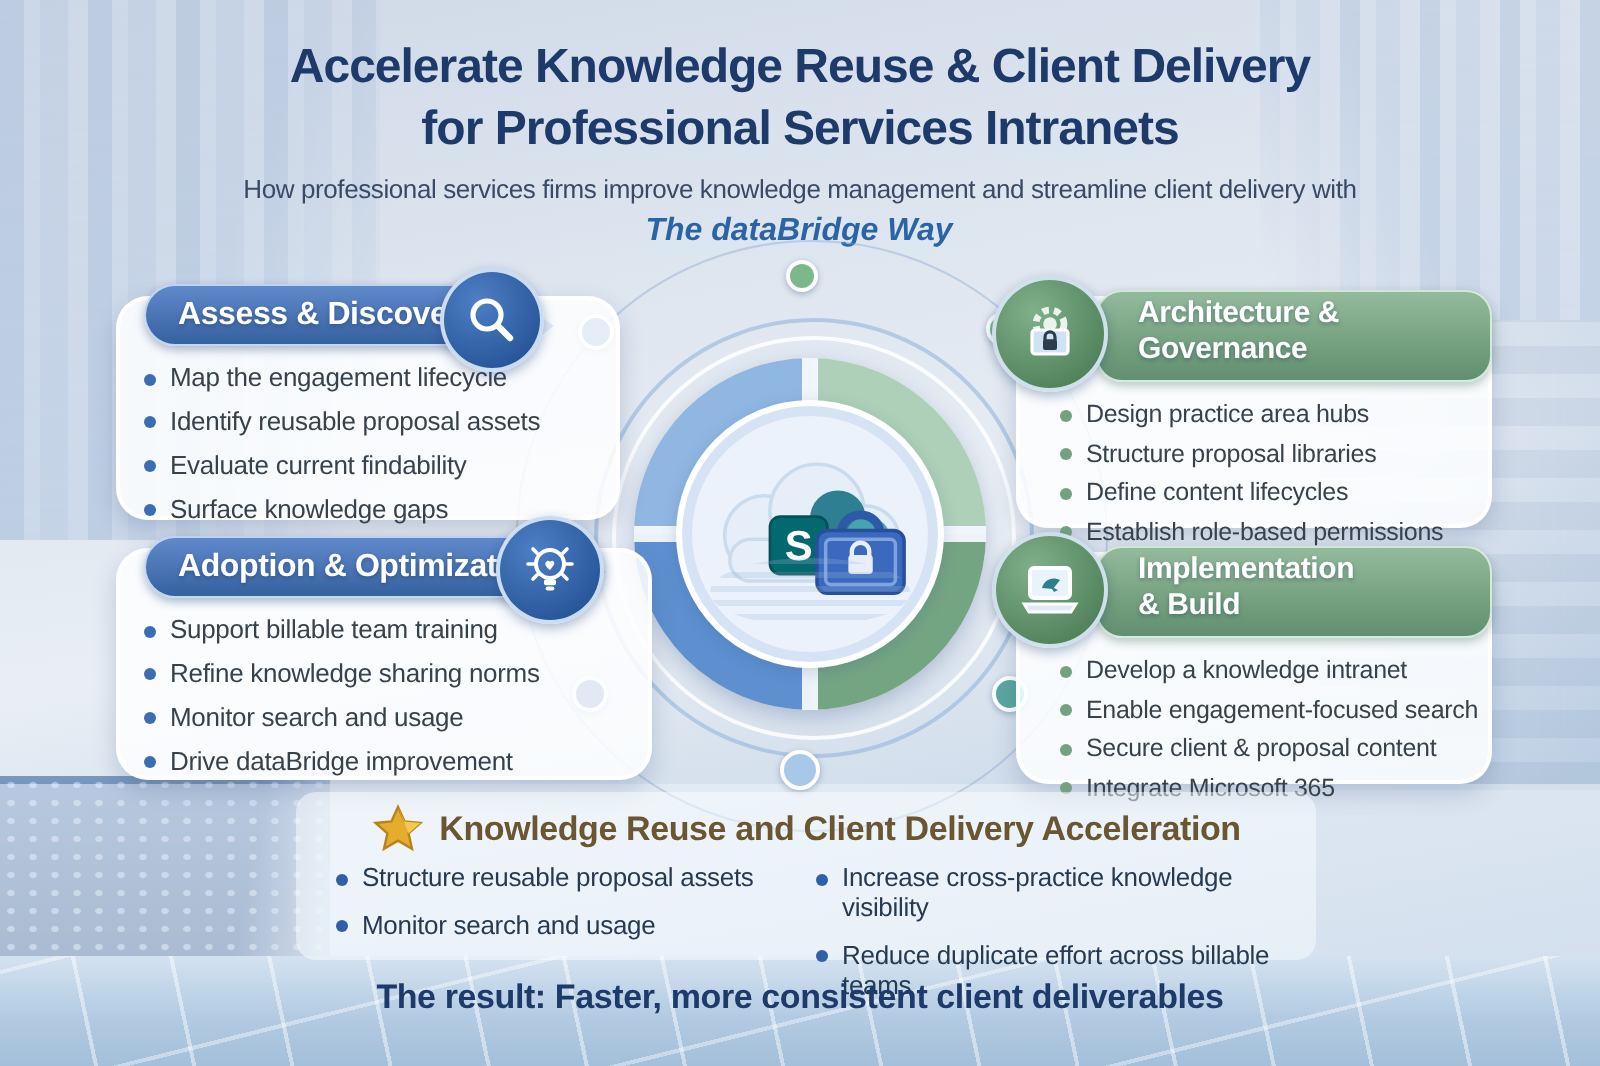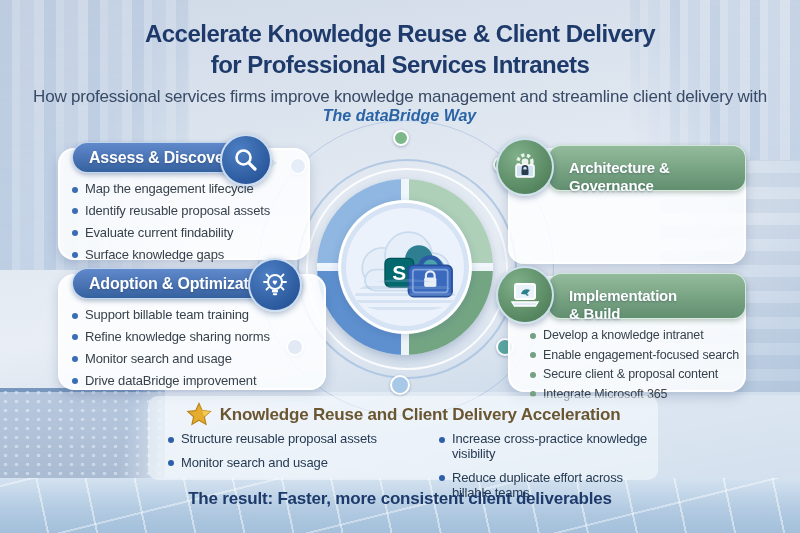--- a/index.html
+++ b/index.html
@@ -31,21 +31,21 @@
   .bg-footer-band{left:0;top:478px;width:800px;height:55px;
     background:
       repeating-linear-gradient(78deg,transparent 0 46px,rgba(255,255,255,.45) 46px 48px),
       repeating-linear-gradient(-14deg,transparent 0 58px,rgba(255,255,255,.4) 58px 60px),
       linear-gradient(180deg,#d4e2f0 0%,#b3cbe2 55%,#a3bfda 100%);}
   .bg-mid-band{left:0;top:392px;width:800px;height:86px;background:rgba(236,243,250,.55);}
   
   .title{position:absolute;top:18px;left:0;width:800px;text-align:center;
     color:#1d3a6b;font-size:24px;font-weight:bold;letter-spacing:-.5px;line-height:1.3;}
   .subtitle{position:absolute;top:87px;left:0;width:800px;text-align:center;
-    color:#394a66;font-size:17px;letter-spacing:-.2px;}
+    color:#394a66;font-size:13px;letter-spacing:-.2px;}
   .brand{position:absolute;top:107px;left:0;width:799px;text-align:center;
     color:#2a64a6;font-size:16px;font-weight:bold;font-style:italic;}
   
   .ring{position:absolute;border-radius:50%;}
   .ring-faint{left:258px;top:120px;width:294px;height:294px;border:1.5px solid rgba(128,162,208,.38);}
   .ring-o2{left:297px;top:159px;width:216px;height:216px;border:2px solid rgba(148,182,219,.6);}
   .ring-o1{left:306px;top:168px;width:198px;height:198px;border:2px solid rgba(255,255,255,.85);}
   .donut{left:317px;top:179px;width:176px;height:176px;border-radius:50%;
     background:conic-gradient(from 0deg,#aed0b8 0deg 90deg,#74a583 90deg 180deg,#5e90cf 180deg 270deg,#8fb7e2 270deg 360deg);
     box-shadow:0 4px 10px rgba(45,75,125,.25);position:absolute;}
@@ -61,21 +61,21 @@
   .ptr{position:absolute;width:0;height:0;border-style:solid;}
   
   .card{position:absolute;background:rgba(253,254,255,.87);border:2px solid rgba(255,255,255,.95);
     border-radius:16px;box-shadow:0 5px 12px rgba(45,75,125,.22);box-sizing:border-box;}
   .pill{position:absolute;color:#fff;font-weight:bold;box-sizing:border-box;
     text-shadow:0 1px 2px rgba(20,45,80,.35);}
   .pill-blue{top:-8px;left:12px;height:31px;border-radius:17px;line-height:29px;padding-left:16px;
     font-size:16px;letter-spacing:-.2px;
     background:linear-gradient(180deg,#6089cb 0%,#36619f 100%);
     border:1.5px solid rgba(205,224,246,.9);box-shadow:0 2px 5px rgba(30,60,110,.35);}
-  .pill-green{top:-5px;left:38px;right:-2px;height:46px;border-radius:13px;padding:13px 6px 0 20px;
+  .pill-green{top:-5px;left:38px;right:-2px;height:46px;border-radius:13px;padding:2px 6px 0 20px;
     font-size:15px;line-height:1.22;letter-spacing:-.2px;
     background:linear-gradient(180deg,#93bb9b 0%,#618f6f 100%);
     border:1.5px solid rgba(222,240,228,.9);box-shadow:0 2px 5px rgba(40,80,55,.3);}
   .icon-circle{position:absolute;border-radius:50%;display:flex;align-items:center;justify-content:center;
     border:2.5px solid rgba(218,234,249,.9);box-shadow:0 2px 6px rgba(30,60,110,.35);z-index:3;}
   .ic-blue{background:radial-gradient(circle at 35% 30%,#4d7fc4,#1e4a8d);}
   .ic-green{background:radial-gradient(circle at 35% 30%,#7fb08a,#44754f);}
   .card-list{position:absolute;left:10px;right:4px;margin:0;padding:0;list-style:none;}
   .card-list li{position:relative;padding-left:15px;color:#38424c;letter-spacing:-.15px;}
   .list-blue li{font-size:13px;line-height:1.15;margin-bottom:7px;}
@@ -96,21 +96,21 @@
   #card-architecture .card-list{top:50px;left:18px;}
   #card-implementation{left:508px;top:276px;width:238px;height:116px;}
   #card-implementation .icon-circle{width:54px;height:54px;top:-12px;left:-14px;}
   #card-implementation .card-list{top:50px;left:18px;}
   #card-implementation .pill-green{padding-right:60px;}
   
   .benefits{position:absolute;left:148px;top:396px;width:510px;height:84px;
     background:rgba(250,253,255,.5);border-radius:10px;}
   .benefits-head{position:absolute;top:6px;left:0;width:100%;display:flex;align-items:center;justify-content:center;gap:8px;}
   .benefits-title{color:#6a5630;font-size:17px;font-weight:bold;letter-spacing:-.2px;}
-  .benefit-cols{position:absolute;top:36px;left:18px;right:6px;display:flex;gap:31px;}
+  .benefit-cols{position:absolute;top:36px;left:18px;right:6px;display:flex;}
   .benefit-col{margin:0;padding:0;list-style:none;}
   .benefit-col.c0{width:240px;}
   .benefit-col.c1{flex:1;}
   .benefit-col li{position:relative;padding-left:15px;font-size:13px;line-height:1.15;
     color:#263a52;margin-bottom:9px;letter-spacing:-.15px;}
   .benefit-col li::before{content:"";position:absolute;left:2px;top:4.5px;width:6px;height:6px;
     border-radius:50%;background:#2f5fa9;}
   
   .footer-text{position:absolute;top:489px;left:0;width:800px;text-align:center;
     color:#1d3a6b;font-size:17px;font-weight:bold;letter-spacing:-.2px;}
@@ -195,20 +195,26 @@
     <div class="pill pill-green">Architecture &amp; Governance</div>
     <div class="icon-circle ic-green">
       <svg width="32" height="32" viewBox="0 0 32 32">
         <circle cx="16" cy="11" r="7" fill="none" stroke="#eaf3ec" stroke-width="3.4" stroke-dasharray="3.2 2.6"></circle>
         <circle cx="16" cy="11" r="3.4" fill="#eaf3ec"></circle>
         <rect x="7" y="14" width="18" height="12" rx="1.6" fill="#cfe3f2" stroke="#ffffff" stroke-width="1.6"></rect>
         <path d="M13.5 19 v-1.6 a2.5 2.5 0 0 1 5 0 V19" fill="none" stroke="#2b3d4f" stroke-width="1.6"></path>
         <rect x="12.5" y="18.6" width="7" height="5.4" rx="1" fill="#2b3d4f"></rect>
       </svg>
     </div>
+    <ul class="card-list list-green">
+      <li>Design practice area hubs</li>
+      <li>Structure proposal libraries</li>
+      <li>Define content lifecycles</li>
+      <li>Establish role-based permissions</li>
+    </ul>
   </section>
 
   <section class="card" id="card-adoption">
     <div class="pill pill-blue">Adoption &amp; Optimization</div>
     <div class="icon-circle ic-blue">
       <svg width="28" height="30" viewBox="0 0 28 30">
         <g stroke="#ffffff" stroke-width="1.8" stroke-linecap="round">
           <line x1="3" y1="12" x2="6" y2="12"></line>
             <line x1="22" y1="12" x2="25" y2="12"></line>
           <line x1="5.5" y1="4.5" x2="7.6" y2="6.6"></line>

